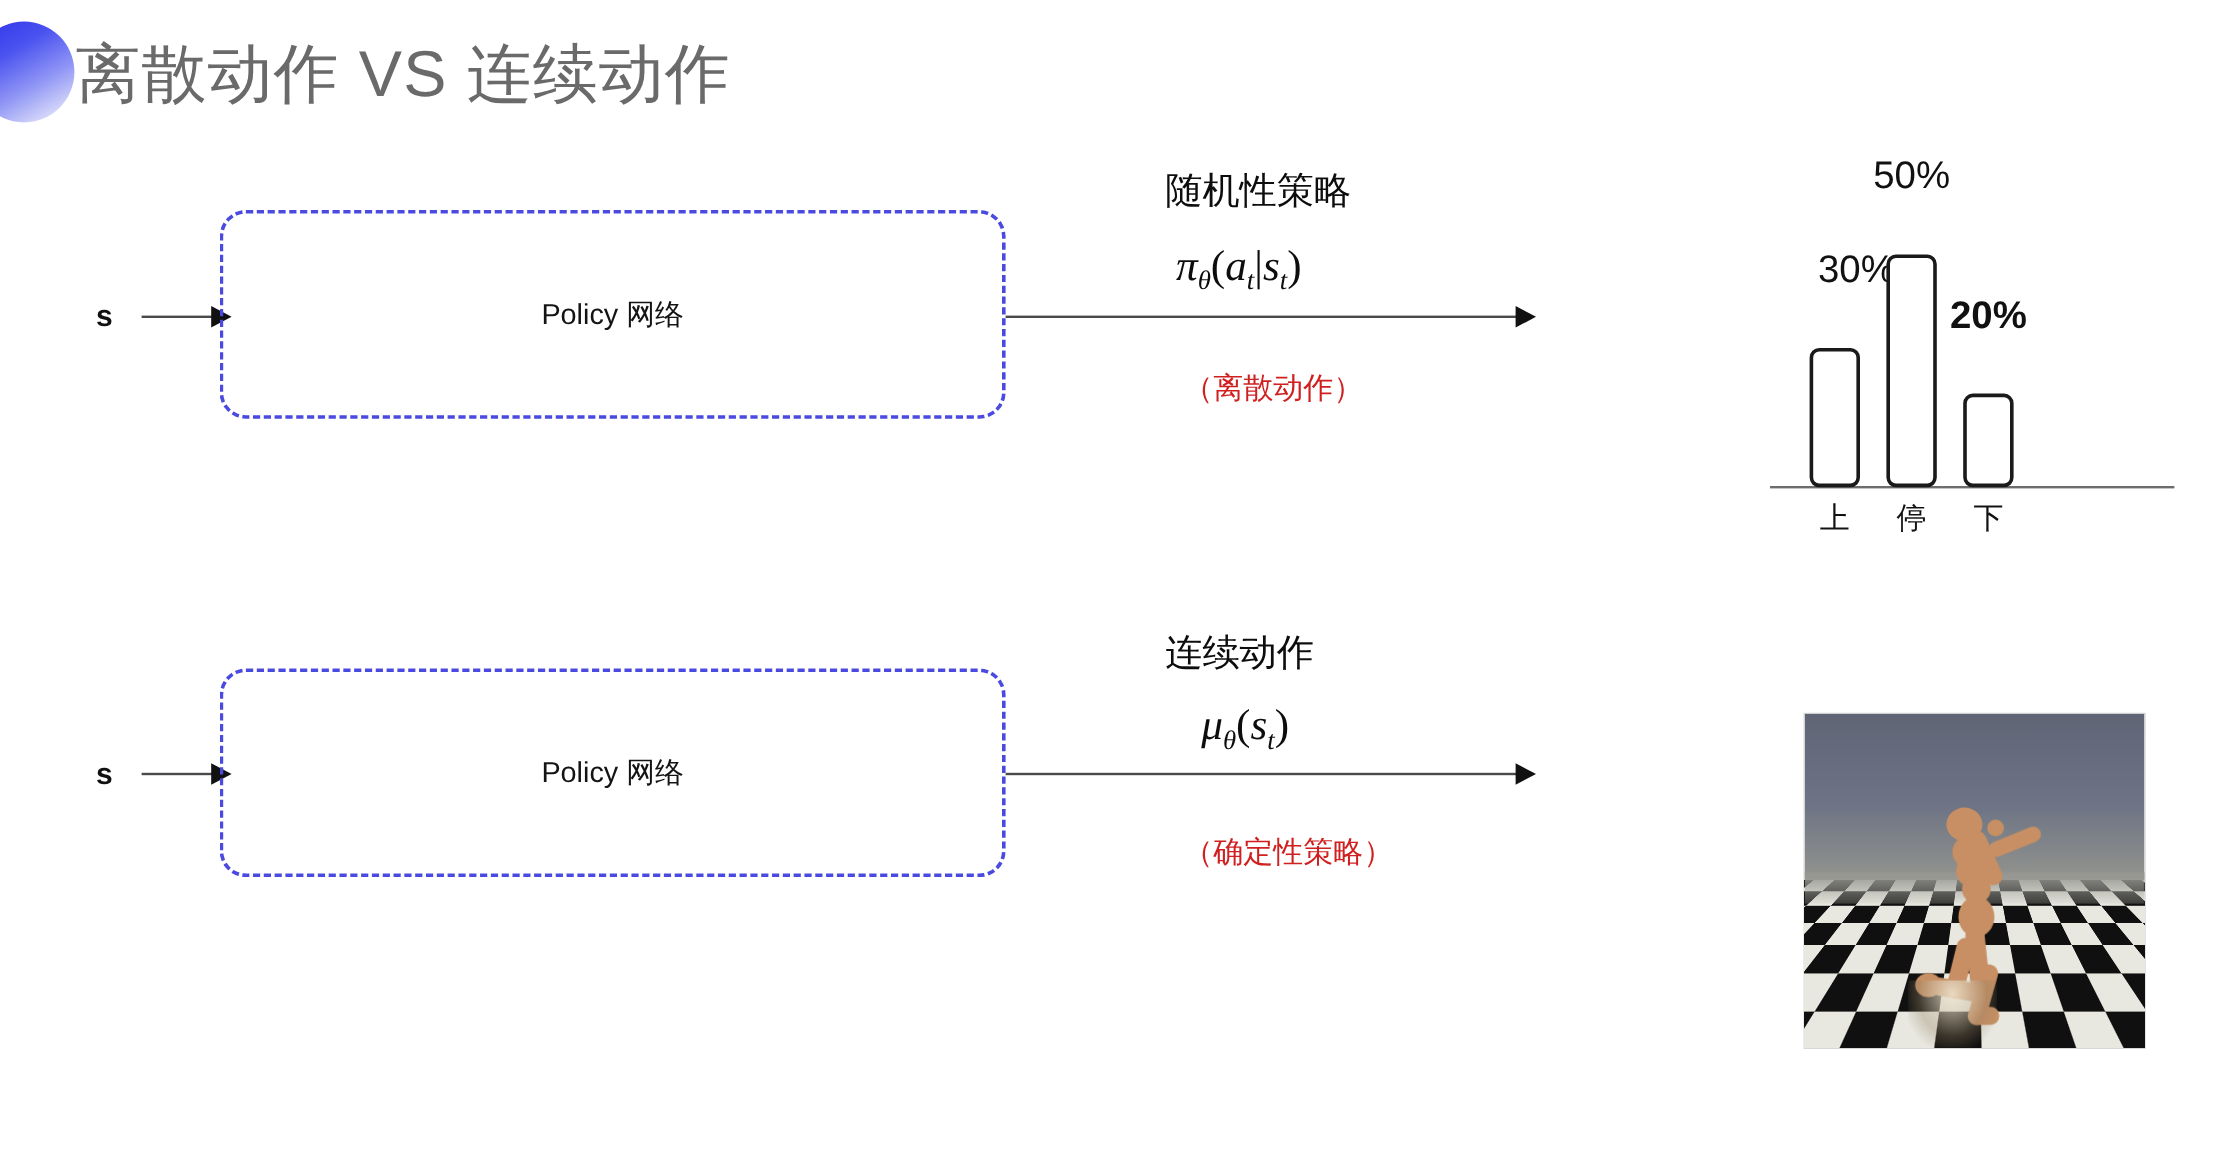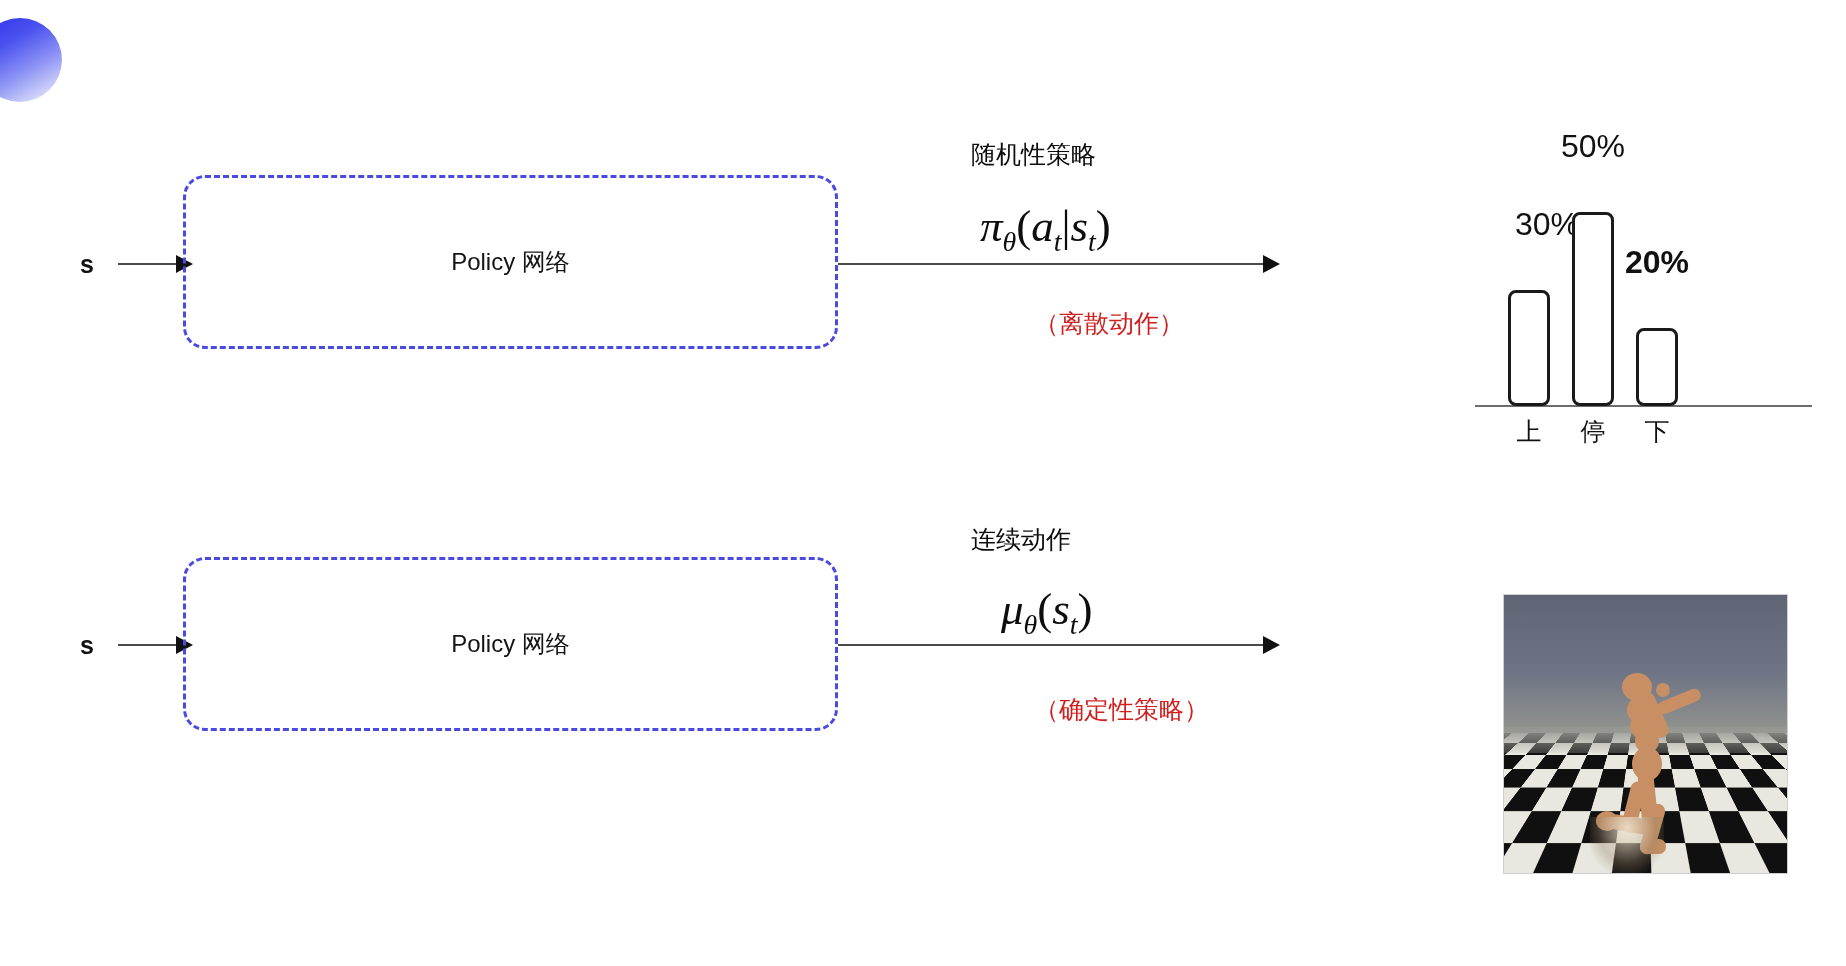--- a/index.html
+++ b/index.html
@@ -78,47 +78,46 @@
     width: 0;
     height: 0;
     border-top: 9px solid transparent;
     border-bottom: 9px solid transparent;
     border-left: 17px solid #111111;
   }
 
   
   .anno-cn {
     position: absolute;
-    font-size: 25px;
+    font-size: 31px;
     color: #0d0d0d;
     white-space: nowrap;
     font-family: "Liberation Sans", sans-serif;
   }
   .anno-formula {
     position: absolute;
-    font-size: 45px;
+    font-size: 36px;
     color: #0d0d0d;
     white-space: nowrap;
     font-family: "Liberation Serif", "DejaVu Serif", serif;
     font-style: italic;
   }
   .anno-formula .sub {
     font-size: 0.62em;
     vertical-align: sub;
   }
   .anno-formula .paren {
     font-style: normal;
   }
   .anno-red {
     position: absolute;
     font-size: 25px;
     color: #d01f1f;
     white-space: nowrap;
     font-family: "Liberation Sans", sans-serif;
-    margin-left: 48px;
   }
 
   
   #bar-chart {
     position: absolute;
     left: 1468px;
     top: 100px;
     width: 345px;
     height: 350px;
   }
@@ -204,20 +203,21 @@
     height: 56px;
     background: radial-gradient(ellipse at 50% 20%, rgba(240,230,210,0.85) 0%, rgba(150,130,100,0.35) 55%, rgba(0,0,0,0) 80%);
   }
 </style>
 </head>
 <body>
 
 <div id="slide">
 
   <div id="title-decoration"></div>
+  <div id="page-title">离散动作 VS 连续动作</div>
 
   <div class="state-label" style="left:80px; top:250px;">s</div>
   <div class="arrow-line" style="left:118px; top:263px; width:64px;"></div>
   <div class="arrow-head" style="left:176px; top:255px;"></div>
 
   <div class="policy-box" style="left:183px; top:175px; width:655px; height:174px;">
     <div class="policy-box-label">Policy 网络</div>
   </div>
 
   <div class="arrow-line" style="left:838px; top:263px; width:432px;"></div>

